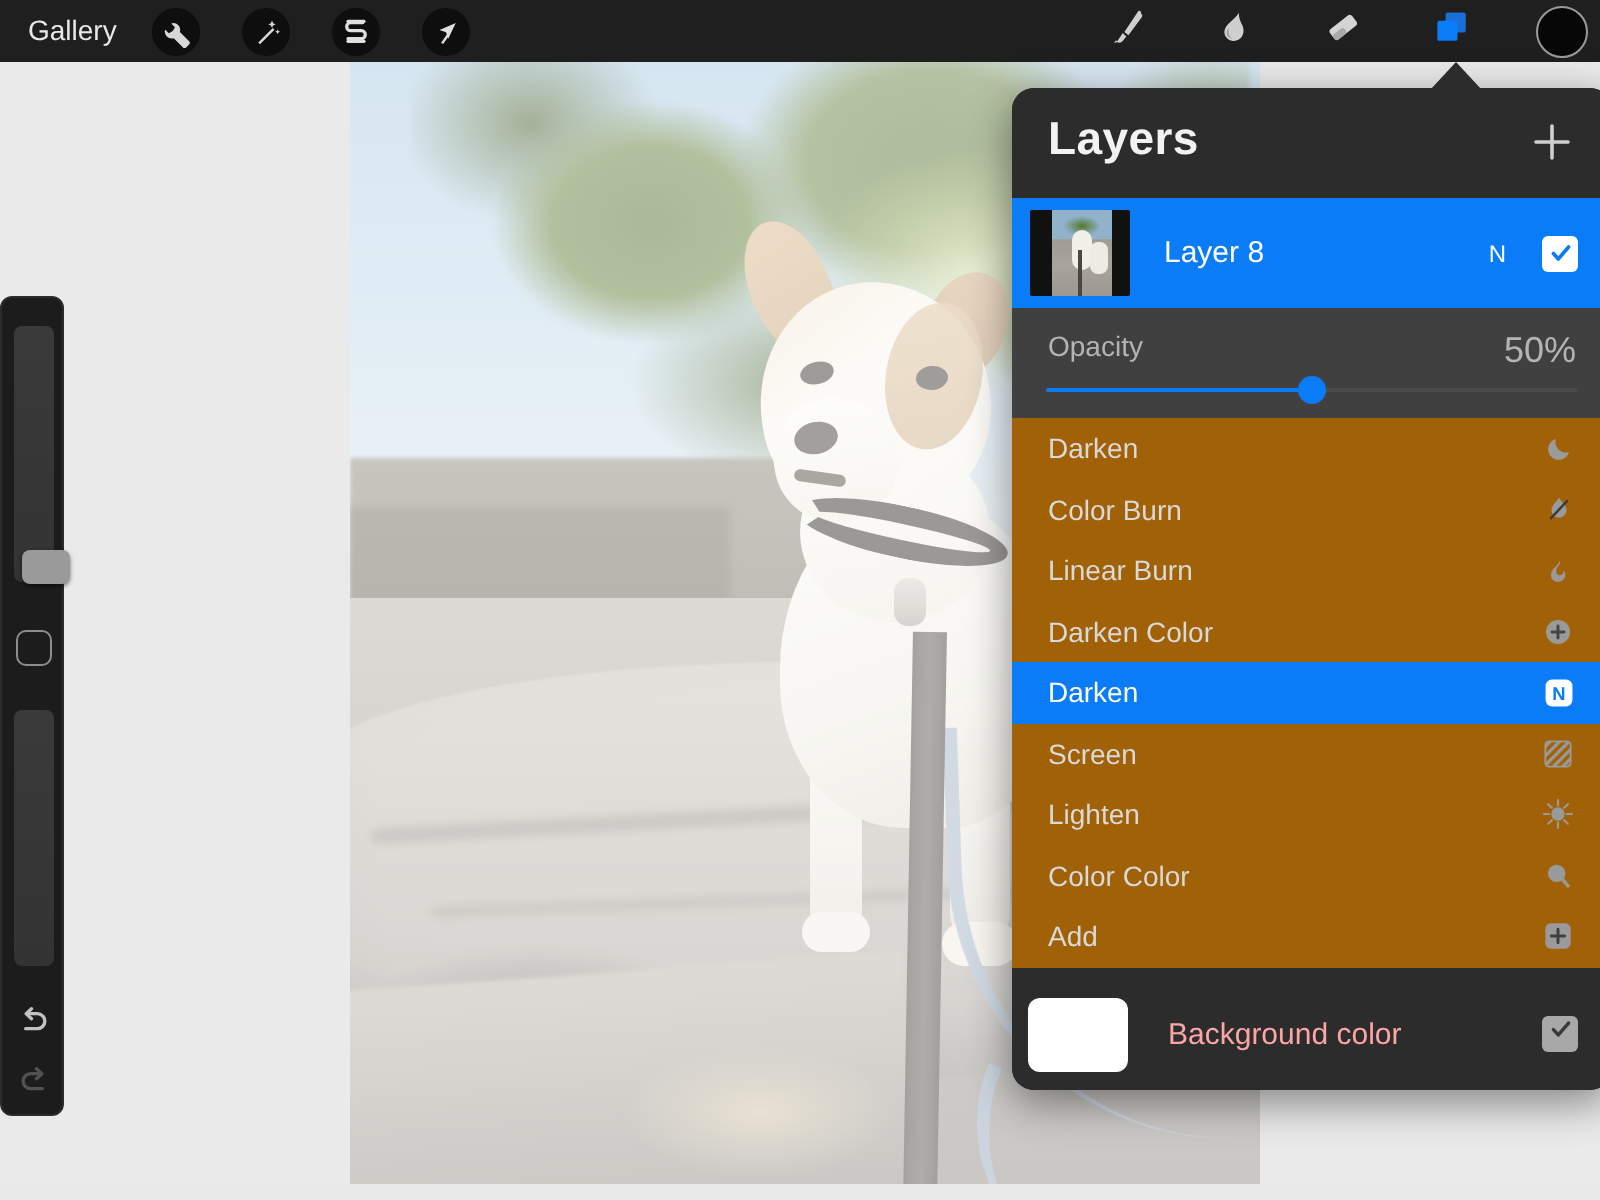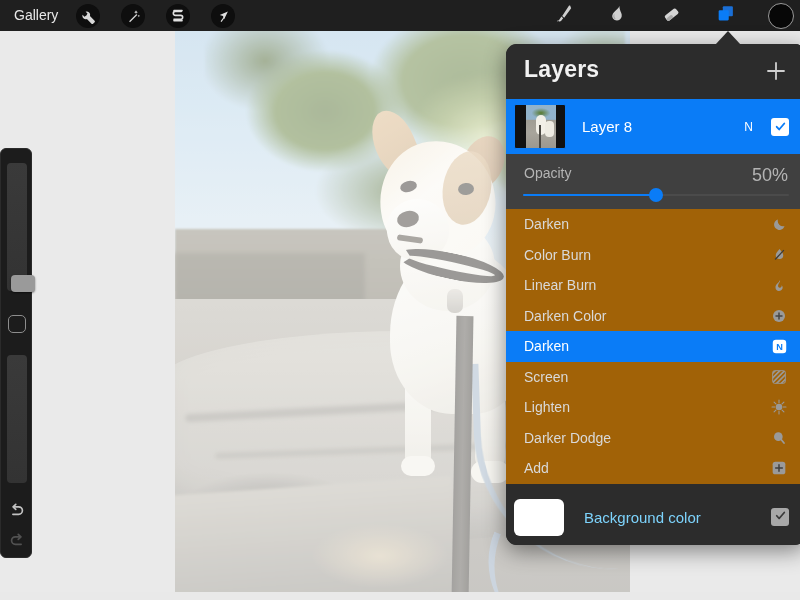--- a/index.html
+++ b/index.html
@@ -234,21 +234,21 @@
   .blend-item.active { background:#0a7cf7; color:#fff; }
   .blend-item .bl-label { margin-left:18px; flex:1; }
   .blend-item .bl-icon { margin-right:18px; width:18px; height:18px;
                          display:flex; align-items:center; justify-content:center; }
 
   #bg-row {
     position:absolute; left:0; bottom:0; width:300px; height:56px;
     background:#2c2c2c; display:flex; align-items:center;
   }
   #bg-swatch { width:50px; height:37px; margin-left:8px; background:#fff; border-radius:6px; }
-  #bg-label { margin-left:20px; color:#7dd3fc; font-size:15px; flex:1; }
+  #bg-label { margin-left:20px; color:#fca5a5; font-size:15px; flex:1; }
   .chk-grey { width:18px; height:18px; border-radius:3px; background:#a8a8a8;
               display:flex; align-items:center; justify-content:center; margin-right:17px; }
 </style>
 </head>
 <body>
 
 <div id="app">
 
   <div id="canvas-area">
     <div id="artboard">
@@ -516,21 +516,21 @@
           <svg width="16" height="16" viewBox="0 0 24 24">
             <circle cx="12" cy="12" r="5" fill="#9a9a9a"></circle>
             <g stroke="#9a9a9a" stroke-width="1.6" stroke-linecap="round">
               <path d="M12 1.5v4M12 18.5v4M1.5 12h4M18.5 12h4M4.6 4.6l2.8 2.8M16.6 16.6l2.8 2.8M19.4 4.6l-2.8 2.8M7.4 16.6l-2.8 2.8"></path>
             </g>
           </svg>
         </span>
       </div>
 
       <div class="blend-item">
-        <span class="bl-label">Darker Dodge</span>
+        <span class="bl-label">Color Color</span>
         <span class="bl-icon">
           <svg width="16" height="16" viewBox="0 0 24 24">
             <circle cx="11" cy="10" r="6.5" fill="#9a9a9a"></circle>
             <path stroke="#9a9a9a" stroke-width="2.6" stroke-linecap="round" d="M15.5 14.5l4 5"></path>
           </svg>
         </span>
       </div>
 
       <div class="blend-item">
         <span class="bl-label">Add</span>

